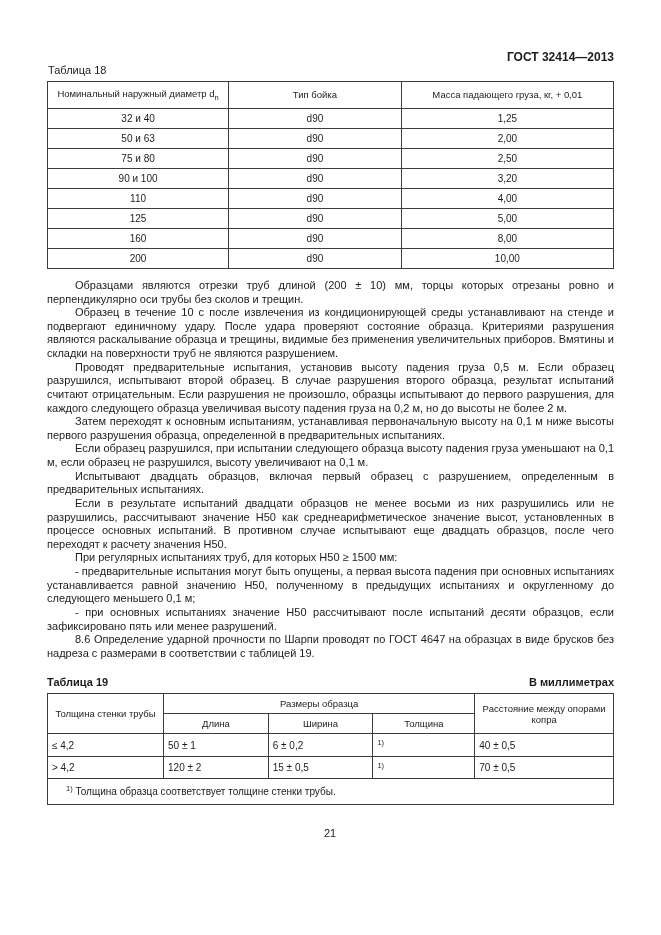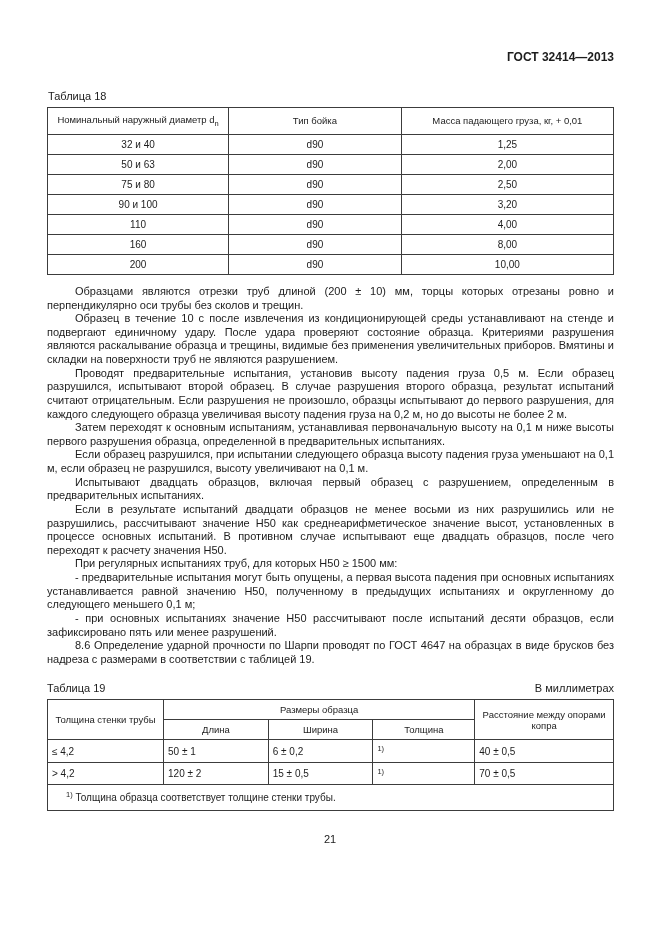--- a/index.html
+++ b/index.html
@@ -13,32 +13,32 @@
     width: 661px;
     height: 935px;
     background: #ffffff;
     position: relative;
     padding: 50px 47px 0 47px;
   }
   .doc-header {
     text-align: right;
     font-weight: bold;
     font-size: 12px;
-    margin-bottom: 26px;
   }
   .table-caption {
     font-size: 11px;
     margin: 0 0 5px 1px;
   }
   .caption-row {
     display: flex;
     justify-content: space-between;
     align-items: center;
     margin: 16px 0 5px 0;
     font-size: 11px;
+    font-weight: bold;
   }
   table {
     width: 100%;
     border-collapse: collapse;
     table-layout: fixed;
   }
   td, th {
     border: 1px solid #3c3c3c;
     font-weight: normal;
     vertical-align: middle;
@@ -134,20 +134,25 @@
       </tr>
       <tr>
         <td>90 и 100</td>
         <td>d90</td>
         <td>3,20</td>
       </tr>
       <tr>
         <td>110</td>
         <td>d90</td>
         <td>4,00</td>
+      </tr>
+      <tr>
+        <td>125</td>
+        <td>d90</td>
+        <td>5,00</td>
       </tr>
       <tr>
         <td>160</td>
         <td>d90</td>
         <td>8,00</td>
       </tr>
       <tr>
         <td>200</td>
         <td>d90</td>
         <td>10,00</td>

